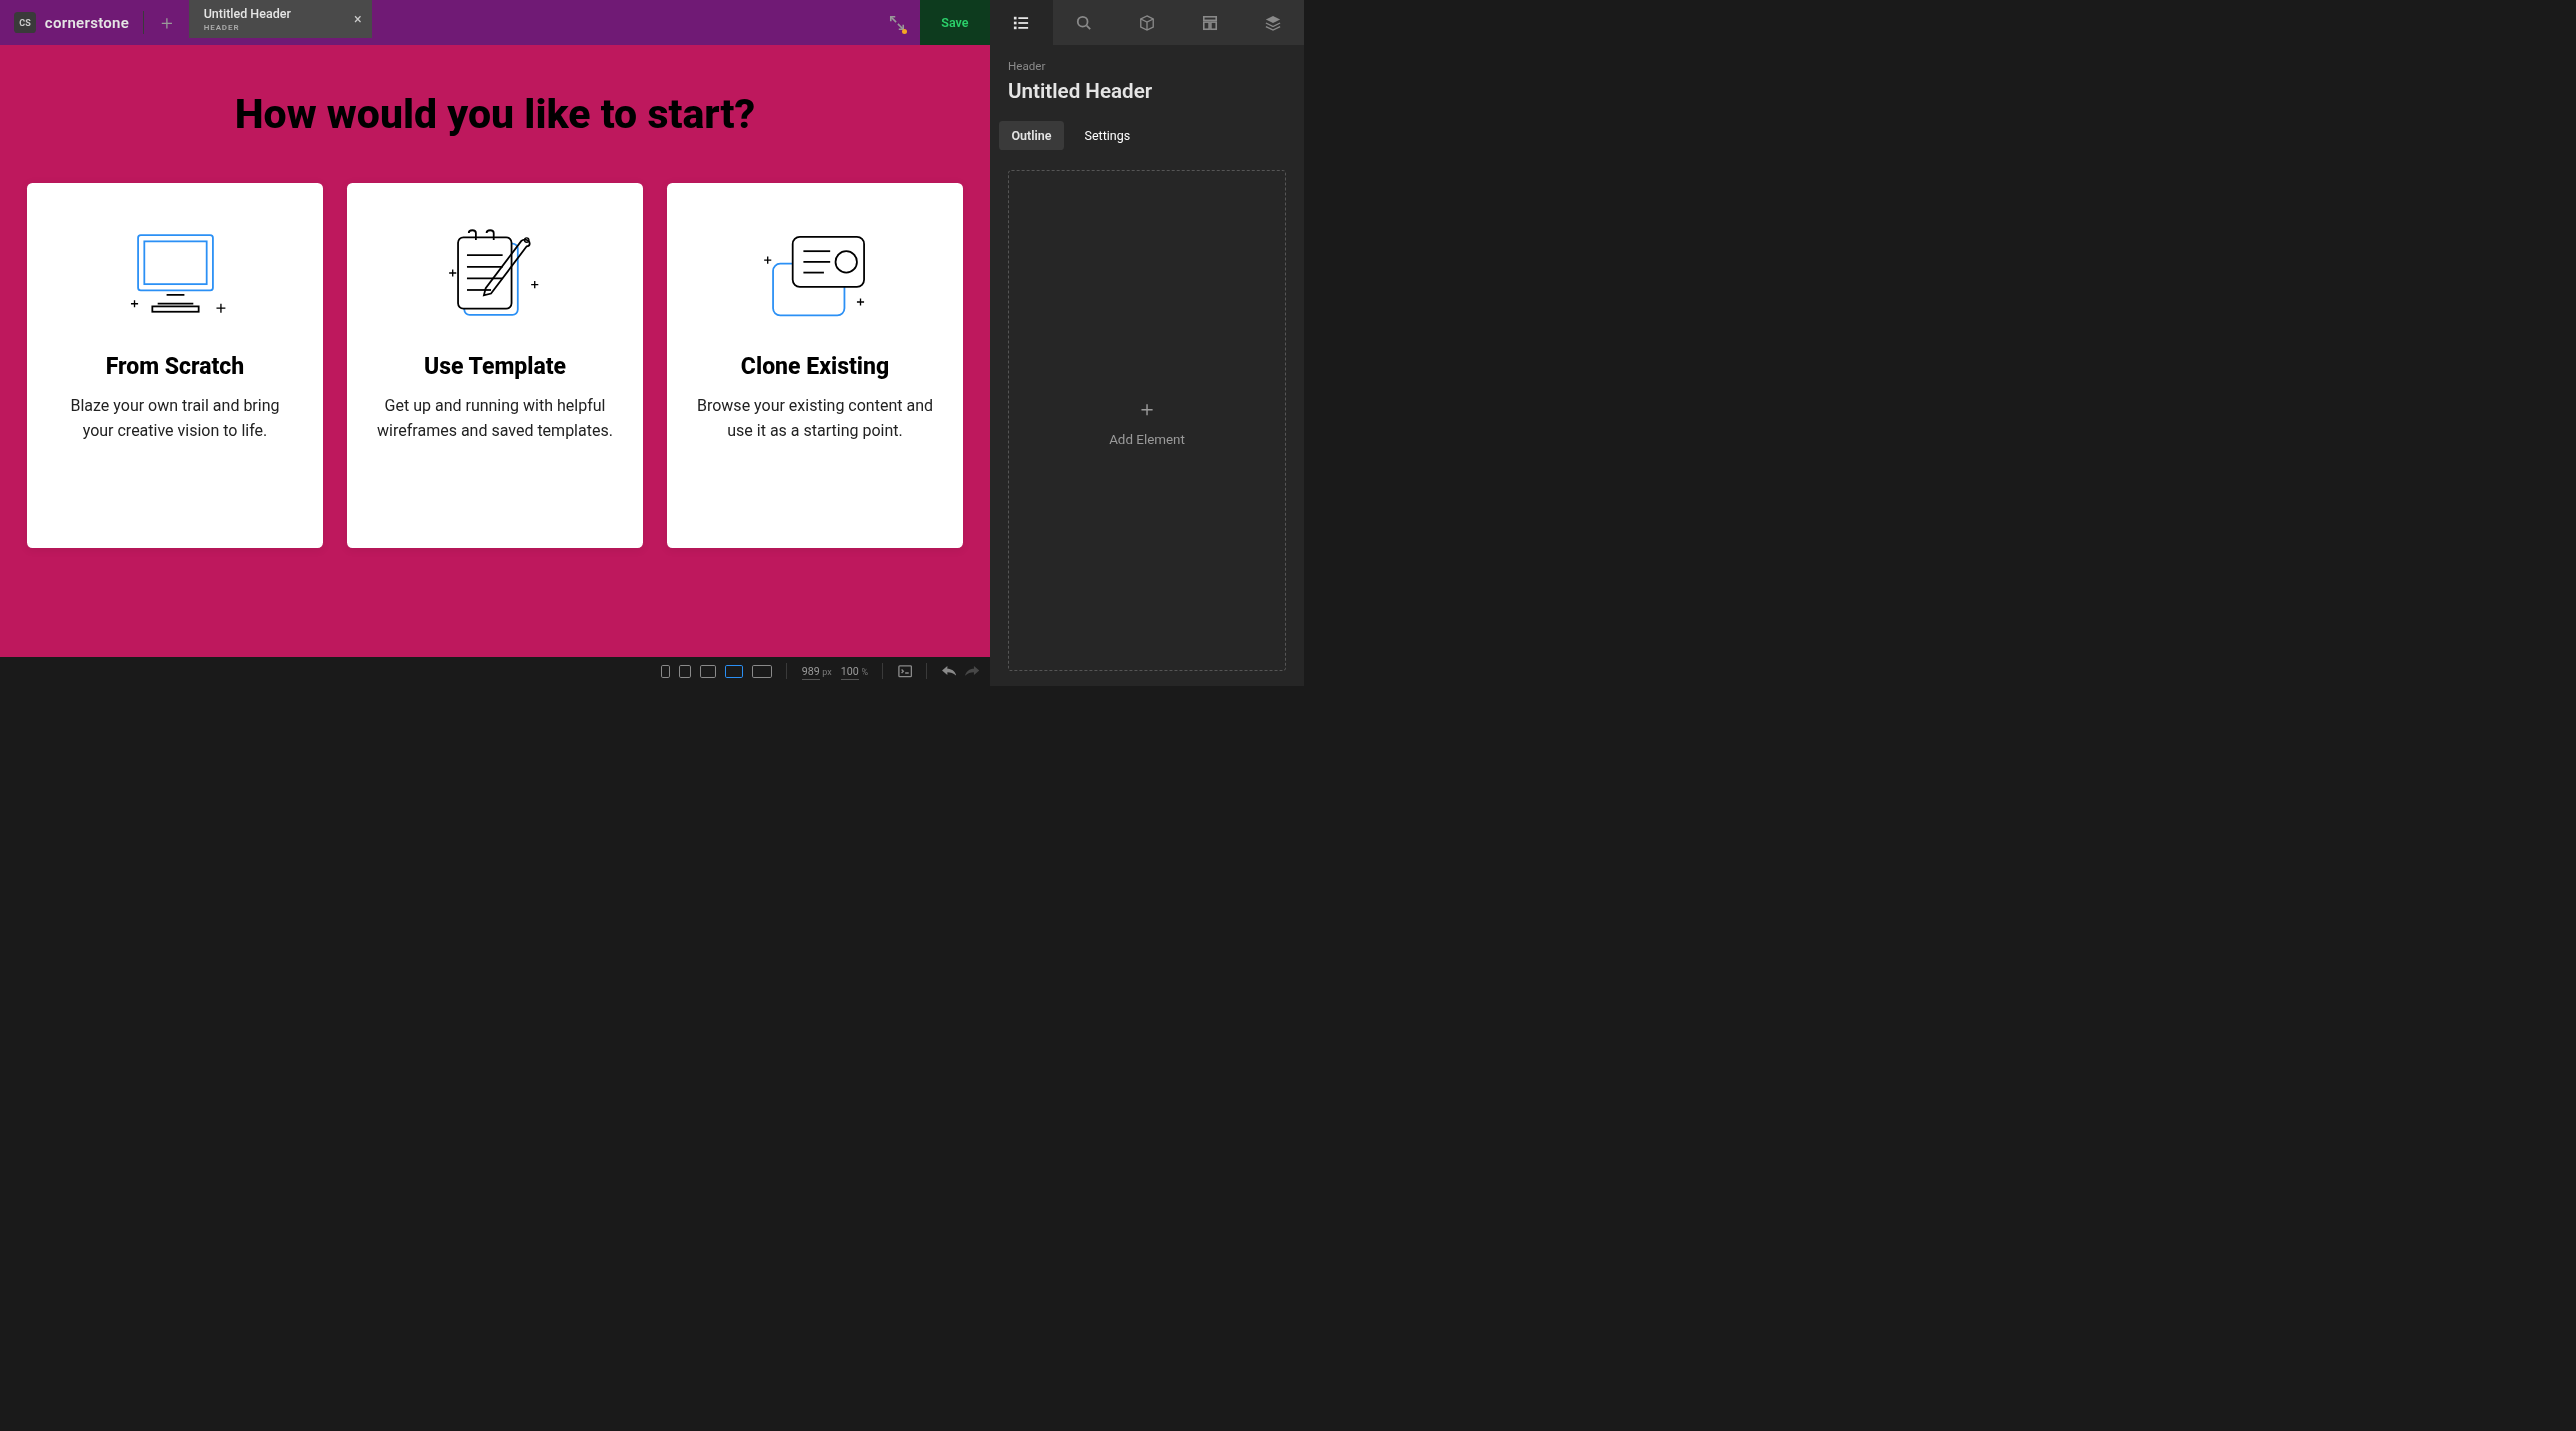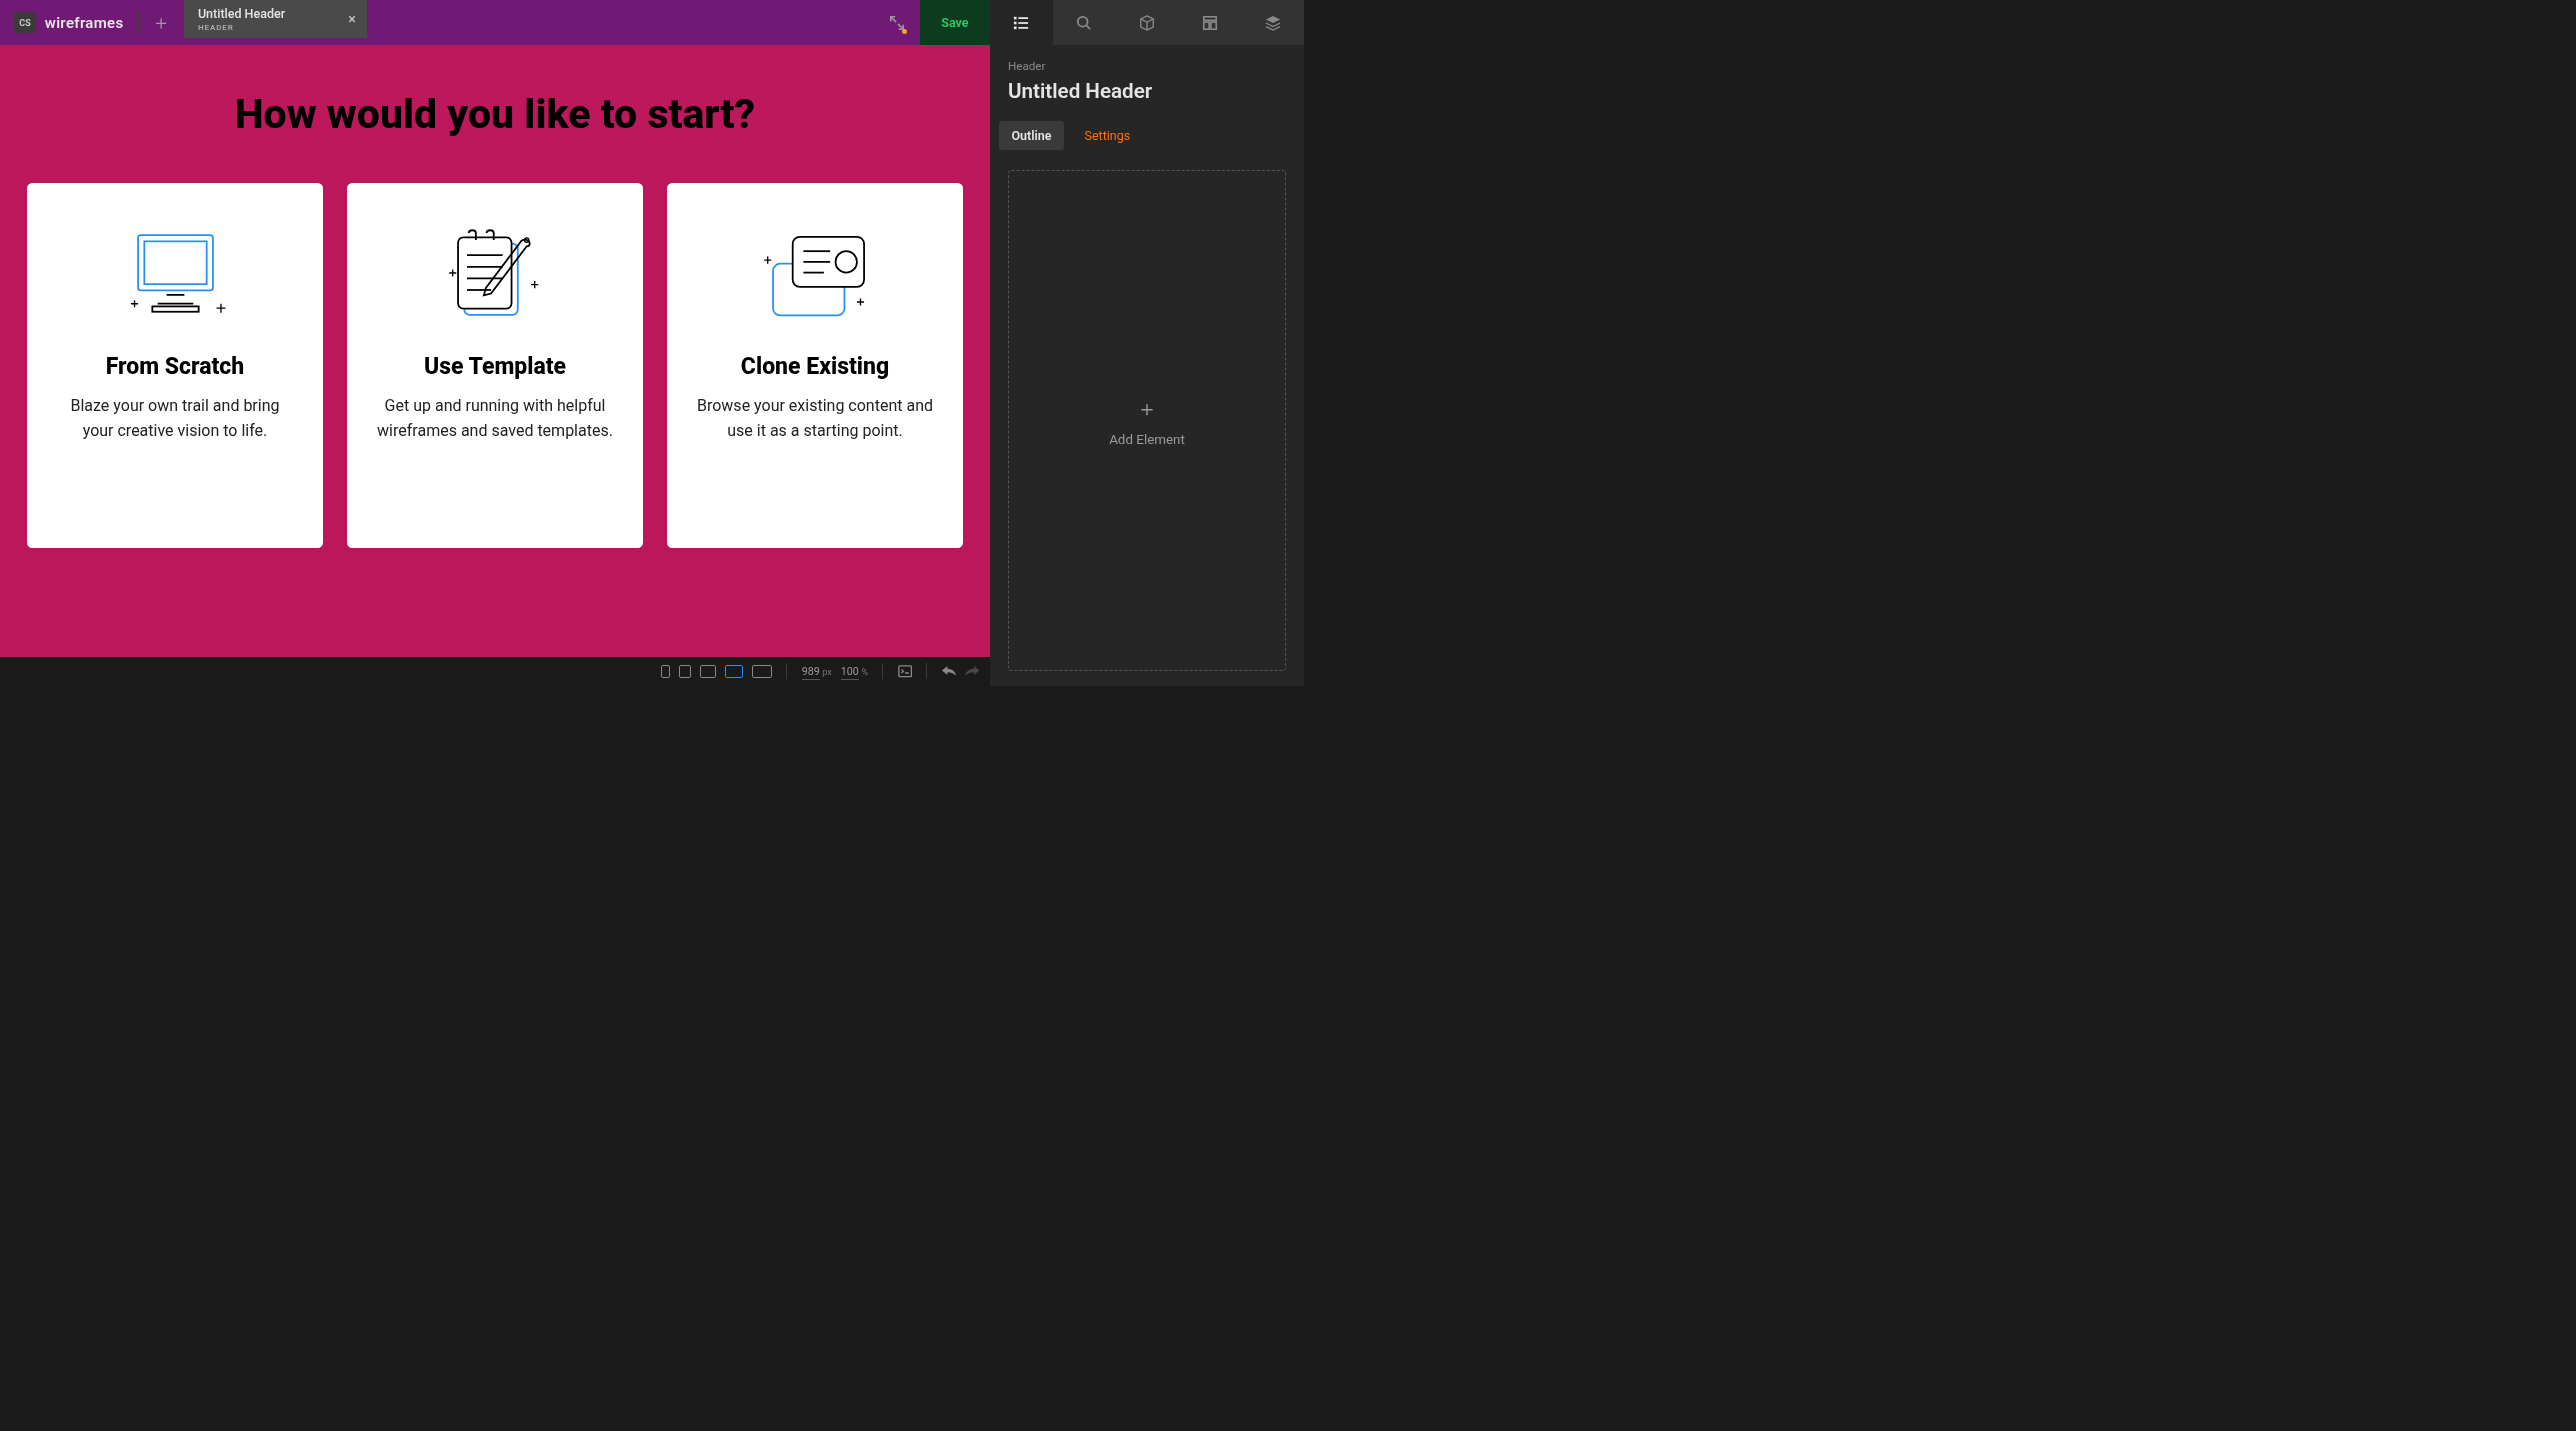--- a/index.html
+++ b/index.html
@@ -34,35 +34,35 @@
 .dev-ic{border:1.3px solid #8a8a8a;border-radius:1.8px}
 .dev-active{border-color:#2b90f5}
 .sb-val{border-bottom:0.9px solid #555;padding-bottom:0.9px}
 .inspector{width:314px;background:#262626;display:flex;flex-direction:column}
 .itab{flex:1;display:flex;align-items:center;justify-content:center;color:#8a8a8a;background:#333}
 .itab.active{background:#262626;color:#e5e5e5}
 .insp-head{padding:14.3px 18px 10.7px}
 .ih-sub{font-size:11.6px;color:#8a8a8a;margin-bottom:5.4px}
 .ih-title{font-size:20.6px;font-weight:600;color:#e5e5e5}
 .insp-subtabs{display:flex;gap:8px;padding:0 9px;margin-top:7.2px;margin-bottom:20px}
-.stab{padding:7.2px 12.5px;font-size:12.5px;color:#f97316;border-radius:3.6px}
+.stab{padding:7.2px 12.5px;font-size:12.5px;color:#ffffff;border-radius:3.6px}
 .stab.active{background:#3a3a3a;color:#e5e5e5;font-weight:600}
 .insp-body{flex:1;padding:0 18px 18px}
 .drop{border:1.3px dashed #555;height:501px;border-radius:3.6px;display:flex;flex-direction:column;align-items:center;justify-content:center;color:#9a9a9a}
 .drop-plus{font-size:21.5px;margin-bottom:9px}
 .drop-label{font-size:13.4px}
 svg{display:block}
 </style>
 </head>
 <body>
 
 <div class="topbar">
   <div class="brand">
     <span class="brand-logo">CS</span>
-    <span class="brand-name">wireframes</span>
+    <span class="brand-name">cornerstone</span>
   </div>
   <div class="vdiv"></div>
   <div class="add-tab">
     <span class="plus-ic">＋</span>
   </div>
   <div class="tab">
     <span class="tab-title">Untitled Header</span>
     <span class="tab-sub">HEADER</span>
     <span class="tab-close">×</span>
   </div>

